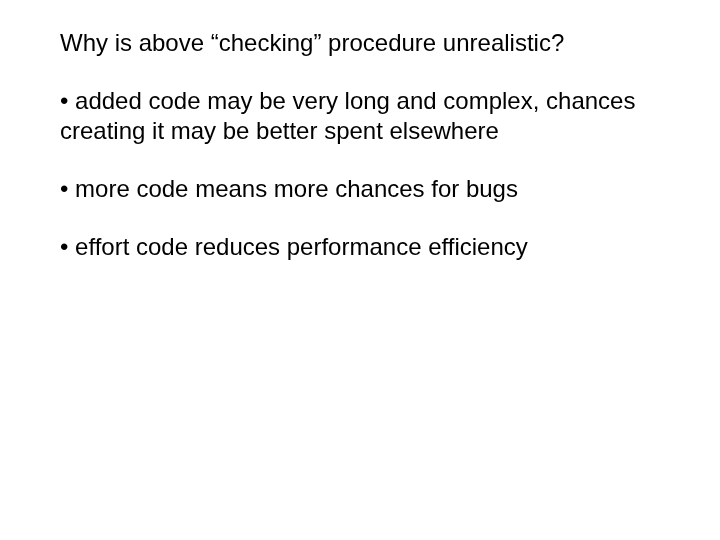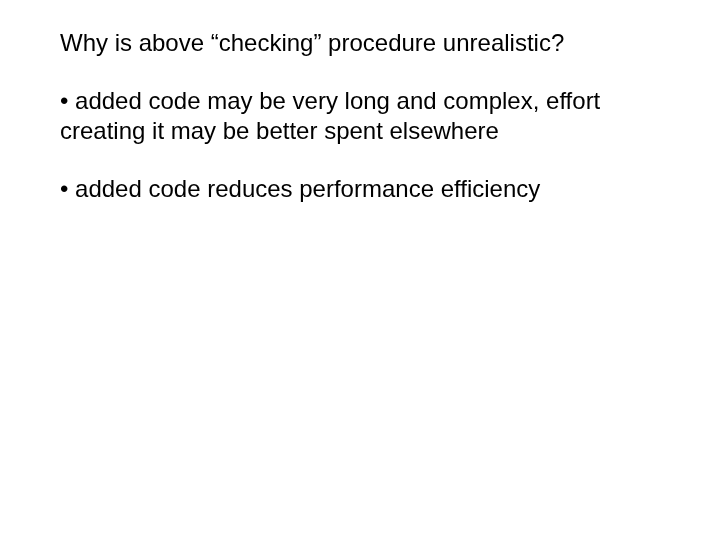--- a/index.html
+++ b/index.html
@@ -27,15 +27,16 @@
     line-height: 1.25;
     margin-bottom: 28px;
   }
 </style>
 </head>
 <body>
 
 <div class="slide">
   <div class="title">Why is above “checking” procedure unrealistic?</div>
 
-  <div class="bullet">• <span>added code may be very long and complex, effort creating it may be better spent elsewhere</span></div>
-  <div class="bullet">• <span>added code reduces performance efficiency</span></div>
+  <div class="bullet">• <span>added code may be very long and complex, chances creating it may be better spent elsewhere</span></div>
+  <div class="bullet">• <span>more code means more chances for bugs</span></div>
+  <div class="bullet">• <span>effort code reduces performance efficiency</span></div>
 </div>
 
 </body></html>

